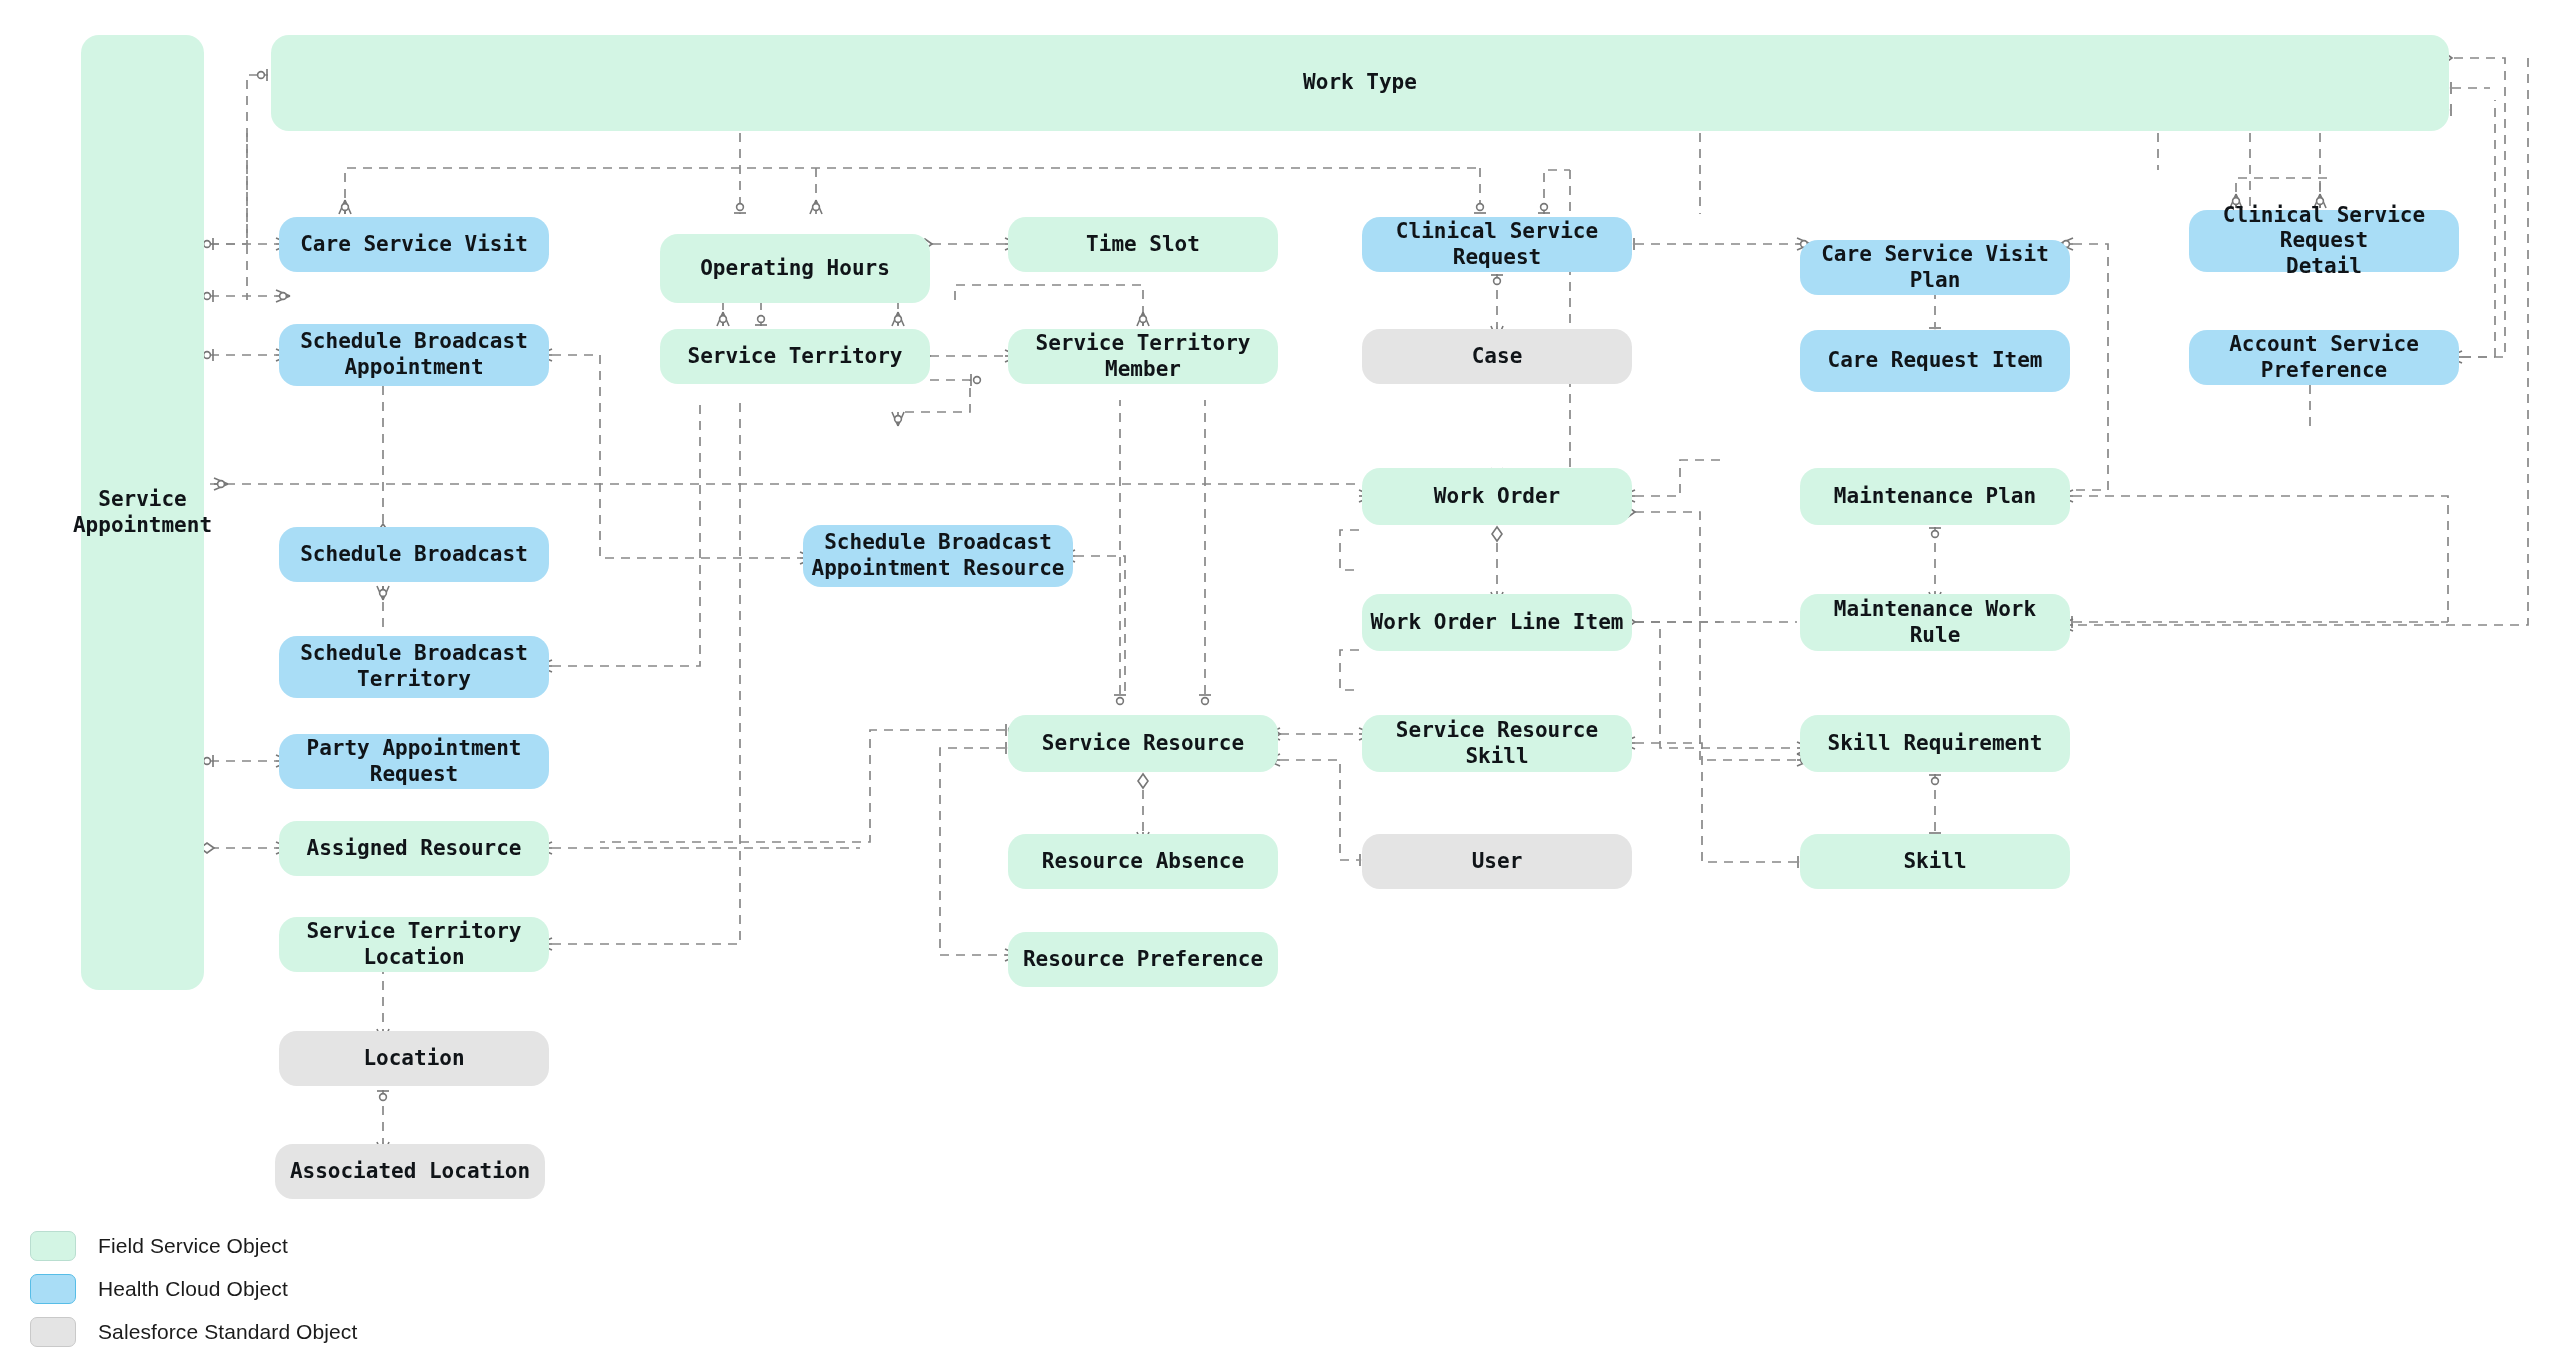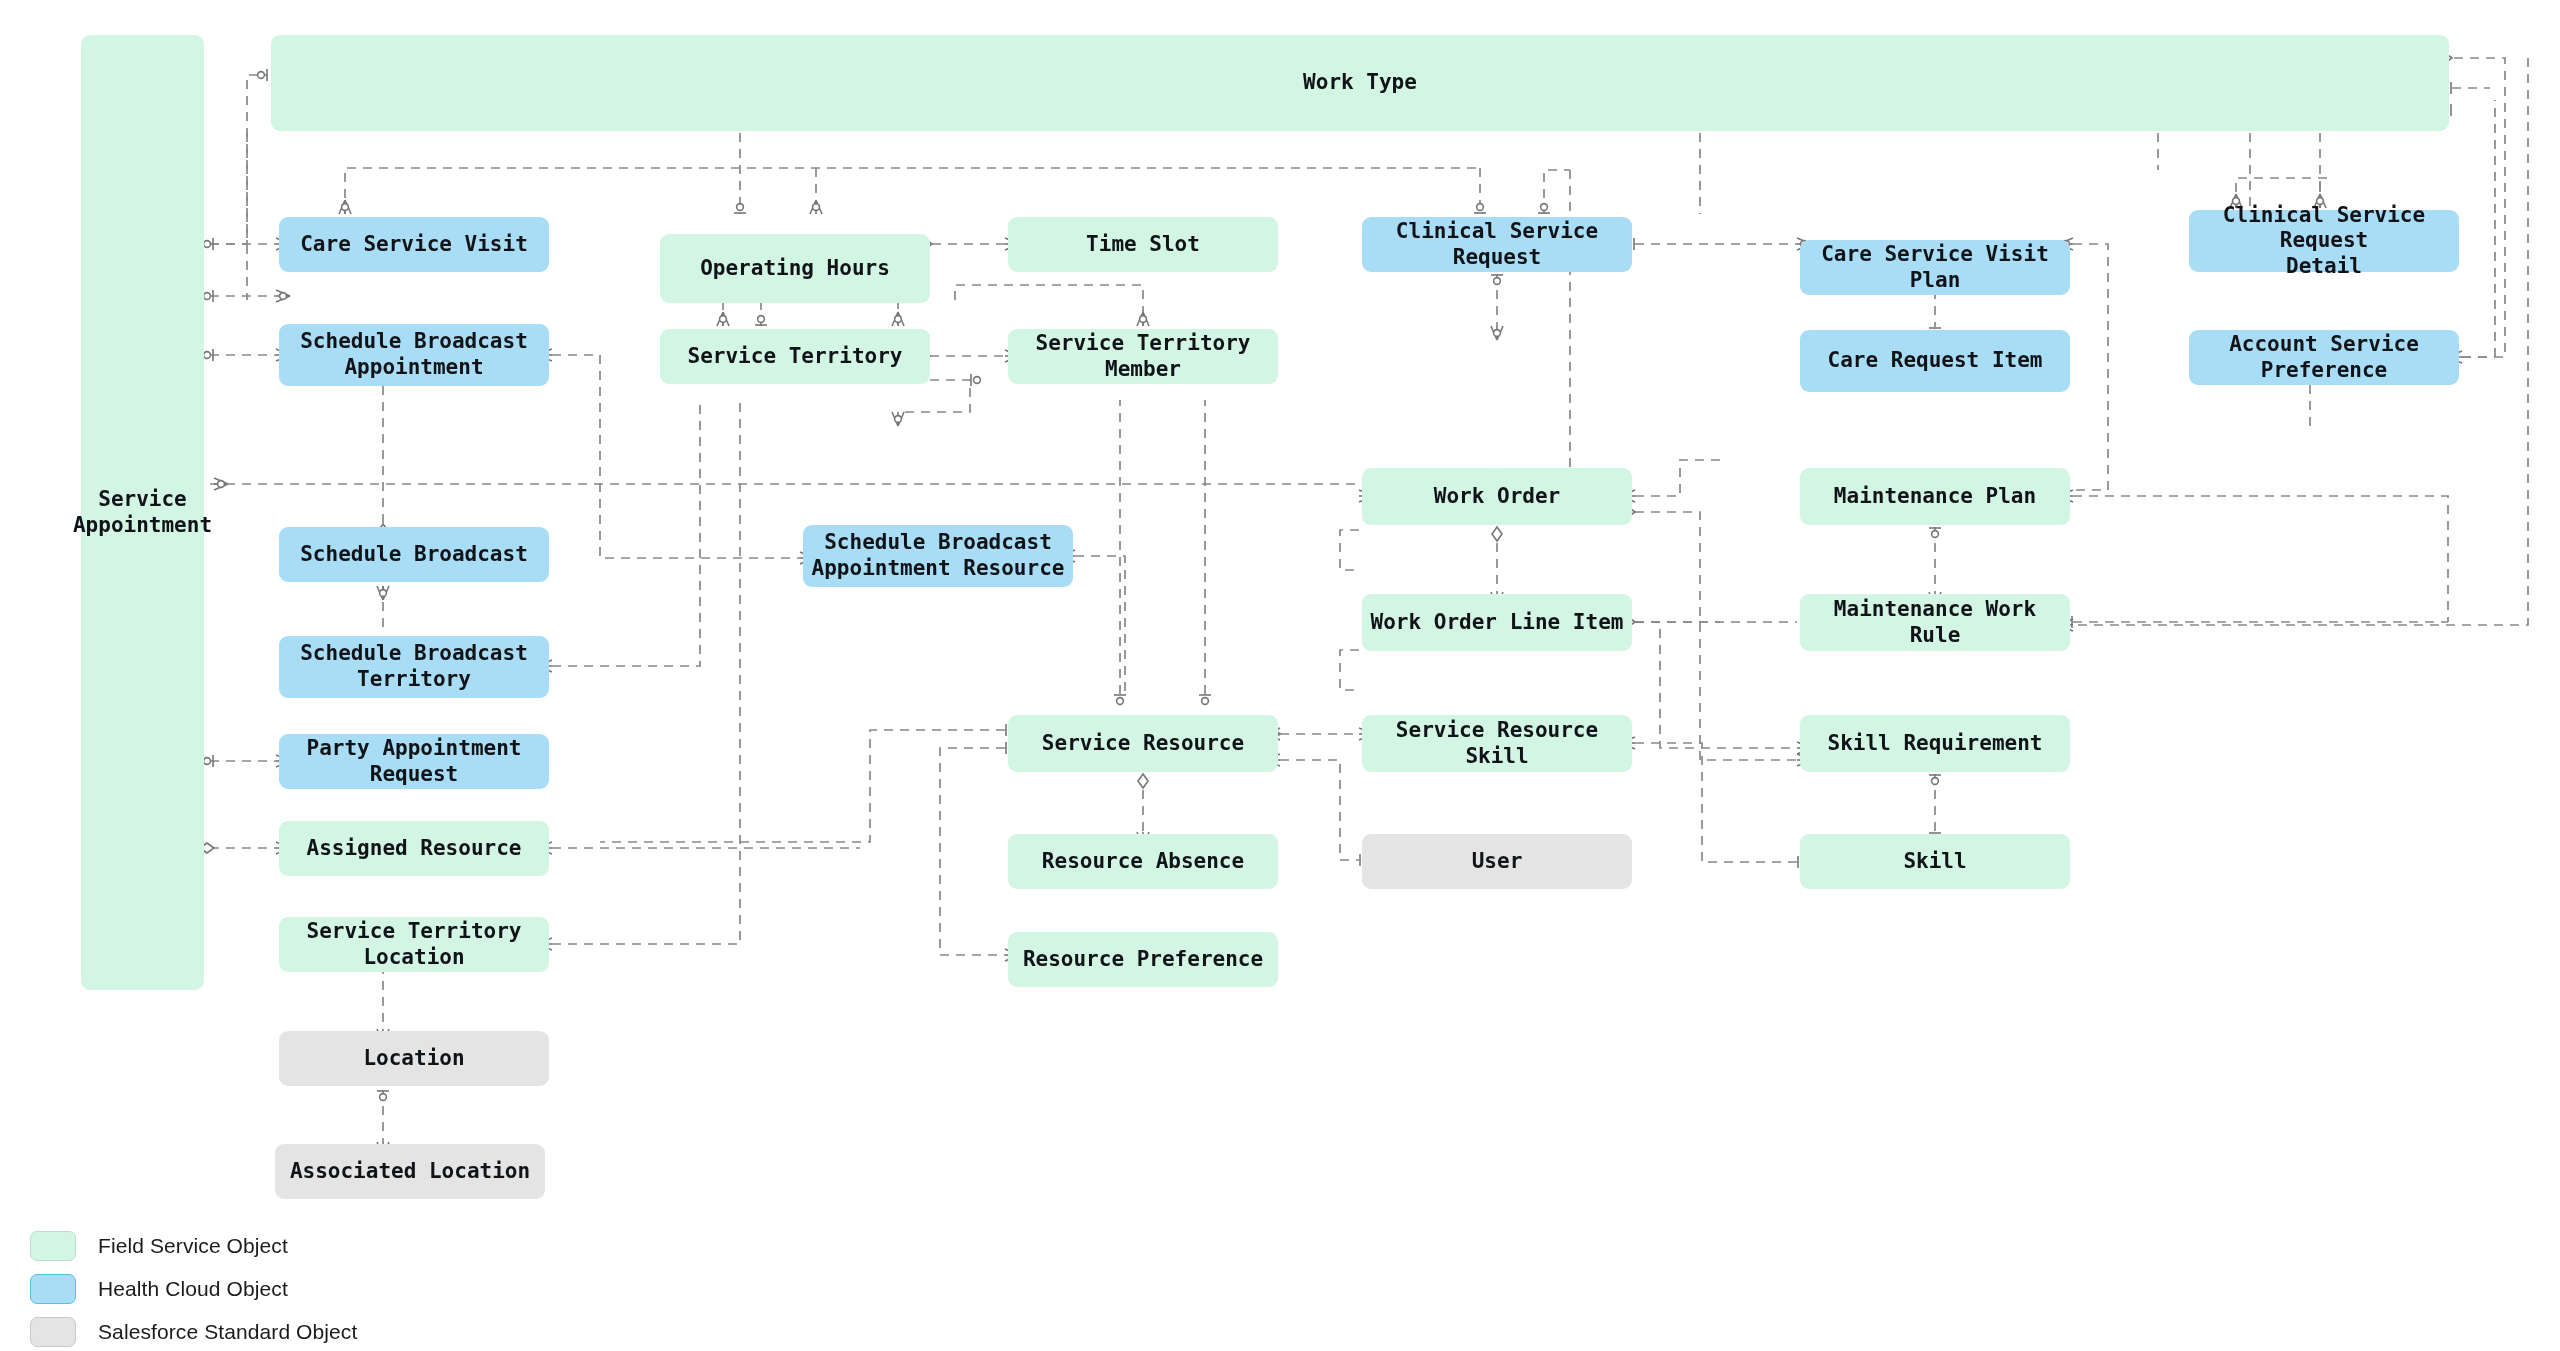--- a/index.html
+++ b/index.html
@@ -1,21 +1,21 @@
 <!DOCTYPE html>
 <html><head>
 <meta charset="utf-8">
 <style>
   html,body{margin:0;padding:0;background:#ffffff;}
   body{width:2560px;height:1351px;overflow:hidden;
        font-family:"DejaVu Sans Mono","Liberation Mono",monospace;}
   #canvas{position:relative;width:2560px;height:1351px;}
   svg#wires{position:absolute;left:0;top:0;width:2560px;height:1351px;pointer-events:none;}
   .node{position:absolute;display:flex;align-items:center;justify-content:center;
-        text-align:center;border-radius:9px;box-sizing:border-box;
+        text-align:center;border-radius:18px;box-sizing:border-box;
         font-family:"DejaVu Sans Mono","Liberation Mono",monospace;
         font-weight:700;font-size:21px;color:#101418;line-height:1.22;
         letter-spacing:0px;padding:2px 6px;white-space:pre-line;z-index:5;}
   .fs{background:#d3f5e4;}
   .hc{background:#a9ddf6;}
   .std{background:#e4e4e4;}
   #legend{position:absolute;left:30px;top:1228px;z-index:8;}
   .leg-row{display:flex;align-items:center;height:36px;margin-bottom:7px;}
   .leg-swatch{width:46px;height:30px;border-radius:7px;box-sizing:border-box;}
   .leg-swatch.fs{border:1px solid #b9ded0;}
@@ -558,20 +558,21 @@
     <div class="node fs" style="left: 660px; top: 234px; width: 270px; height: 69px;"><span>Operating Hours</span></div>
     <div class="node fs" style="left: 1008px; top: 217px; width: 270px; height: 55px;"><span>Time Slot</span></div>
     <div class="node hc" style="left: 1362px; top: 217px; width: 270px; height: 55px;"><span>Clinical Service Request</span></div>
     <div class="node hc" style="left: 1800px; top: 217px; width: 270px; height: 55px; margin-top: 23px;"><span>Care Service Visit Plan</span></div>
     <div class="node hc" style="left: 2189px; top: 210px; width: 270px; height: 62px;"><span>Clinical Service Request
 Detail</span></div>
     <div class="node hc" style="left: 279px; top: 324px; width: 270px; height: 62px;"><span>Schedule Broadcast
 Appointment</span></div>
     <div class="node fs" style="left: 660px; top: 329px; width: 270px; height: 55px;"><span>Service Territory</span></div>
     <div class="node fs" style="left: 1008px; top: 329px; width: 270px; height: 55px;"><span>Service Territory Member</span></div>
+    <div class="node std" style="left: 1362px; top: 329px; width: 270px; height: 55px;"><span>Case</span></div>
     <div class="node hc" style="left: 1800px; top: 330px; width: 270px; height: 62px;"><span>Care Request Item</span></div>
     <div class="node hc" style="left: 2189px; top: 330px; width: 270px; height: 55px;"><span>Account Service Preference</span></div>
     <div class="node fs" style="left: 1362px; top: 468px; width: 270px; height: 57px;"><span>Work Order</span></div>
     <div class="node fs" style="left: 1800px; top: 468px; width: 270px; height: 57px;"><span>Maintenance Plan</span></div>
     <div class="node hc" style="left: 279px; top: 527px; width: 270px; height: 55px;"><span>Schedule Broadcast</span></div>
     <div class="node hc" style="left: 803px; top: 525px; width: 270px; height: 62px;"><span>Schedule Broadcast
 Appointment Resource</span></div>
     <div class="node fs" style="left: 1362px; top: 594px; width: 270px; height: 57px;"><span>Work Order Line Item</span></div>
     <div class="node fs" style="left: 1800px; top: 594px; width: 270px; height: 57px; justify-content: center;"><span>Maintenance Work Rule</span></div>
     <div class="node hc" style="left: 279px; top: 636px; width: 270px; height: 62px;"><span>Schedule Broadcast

